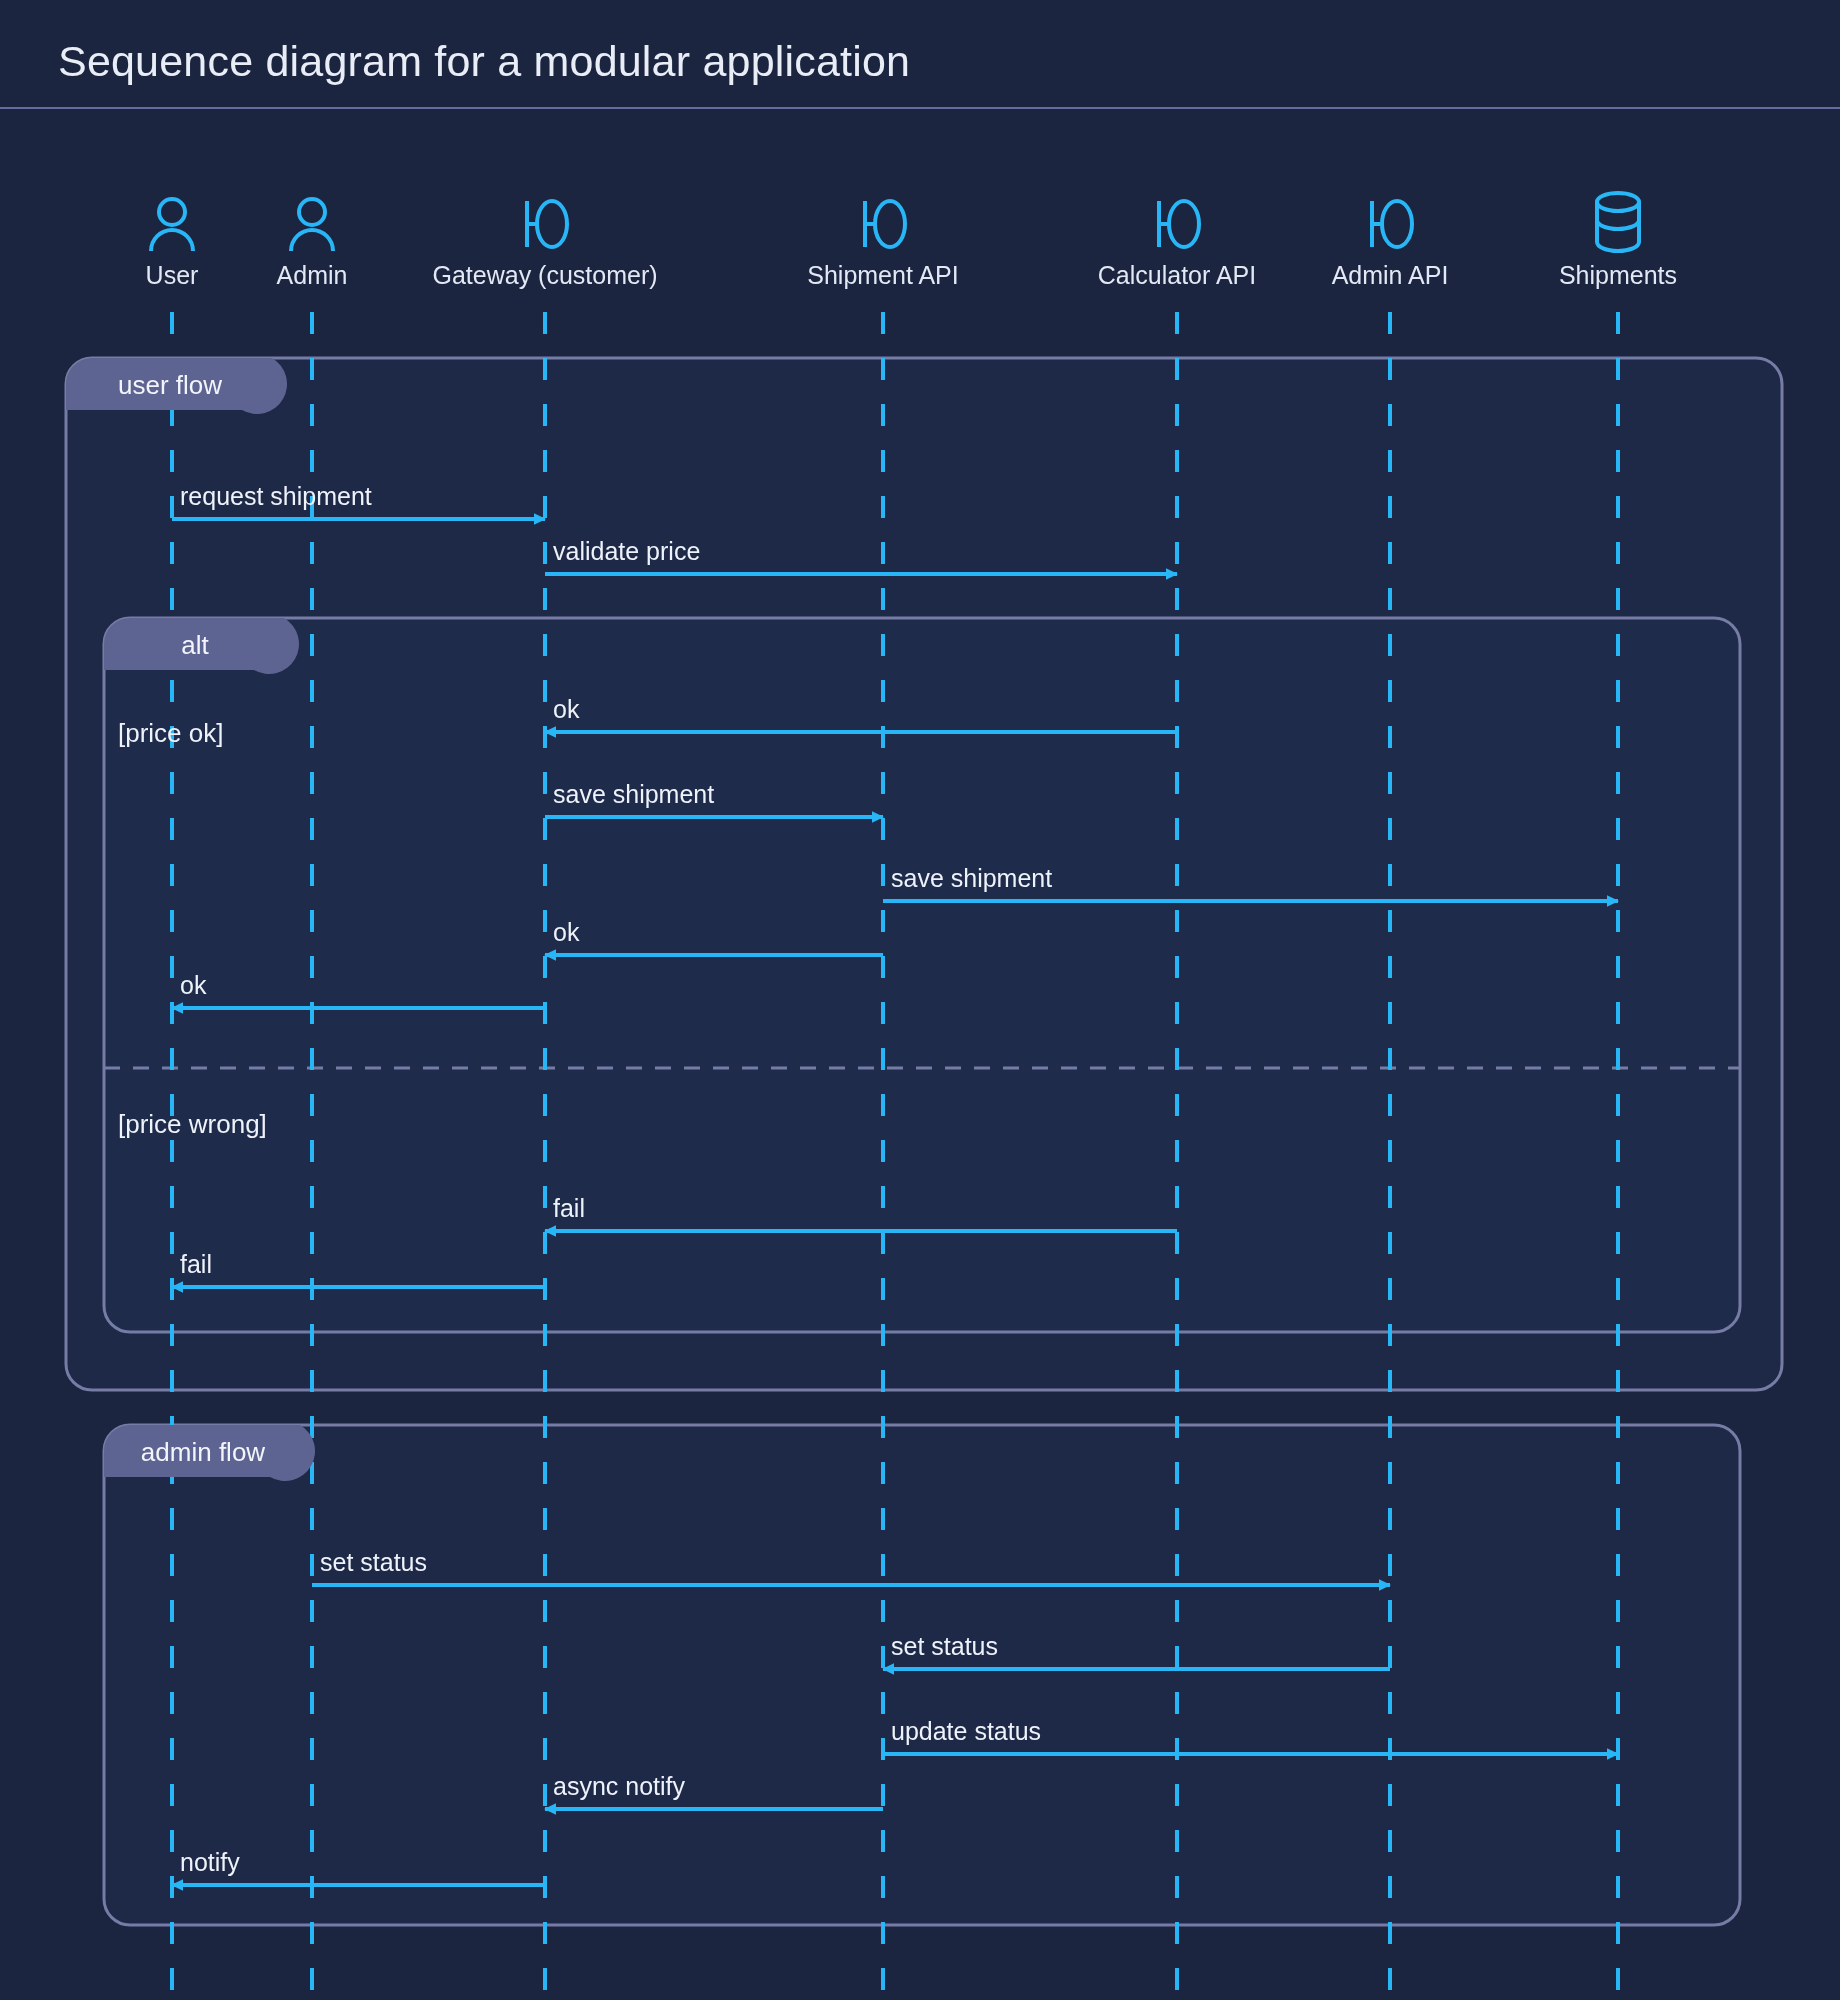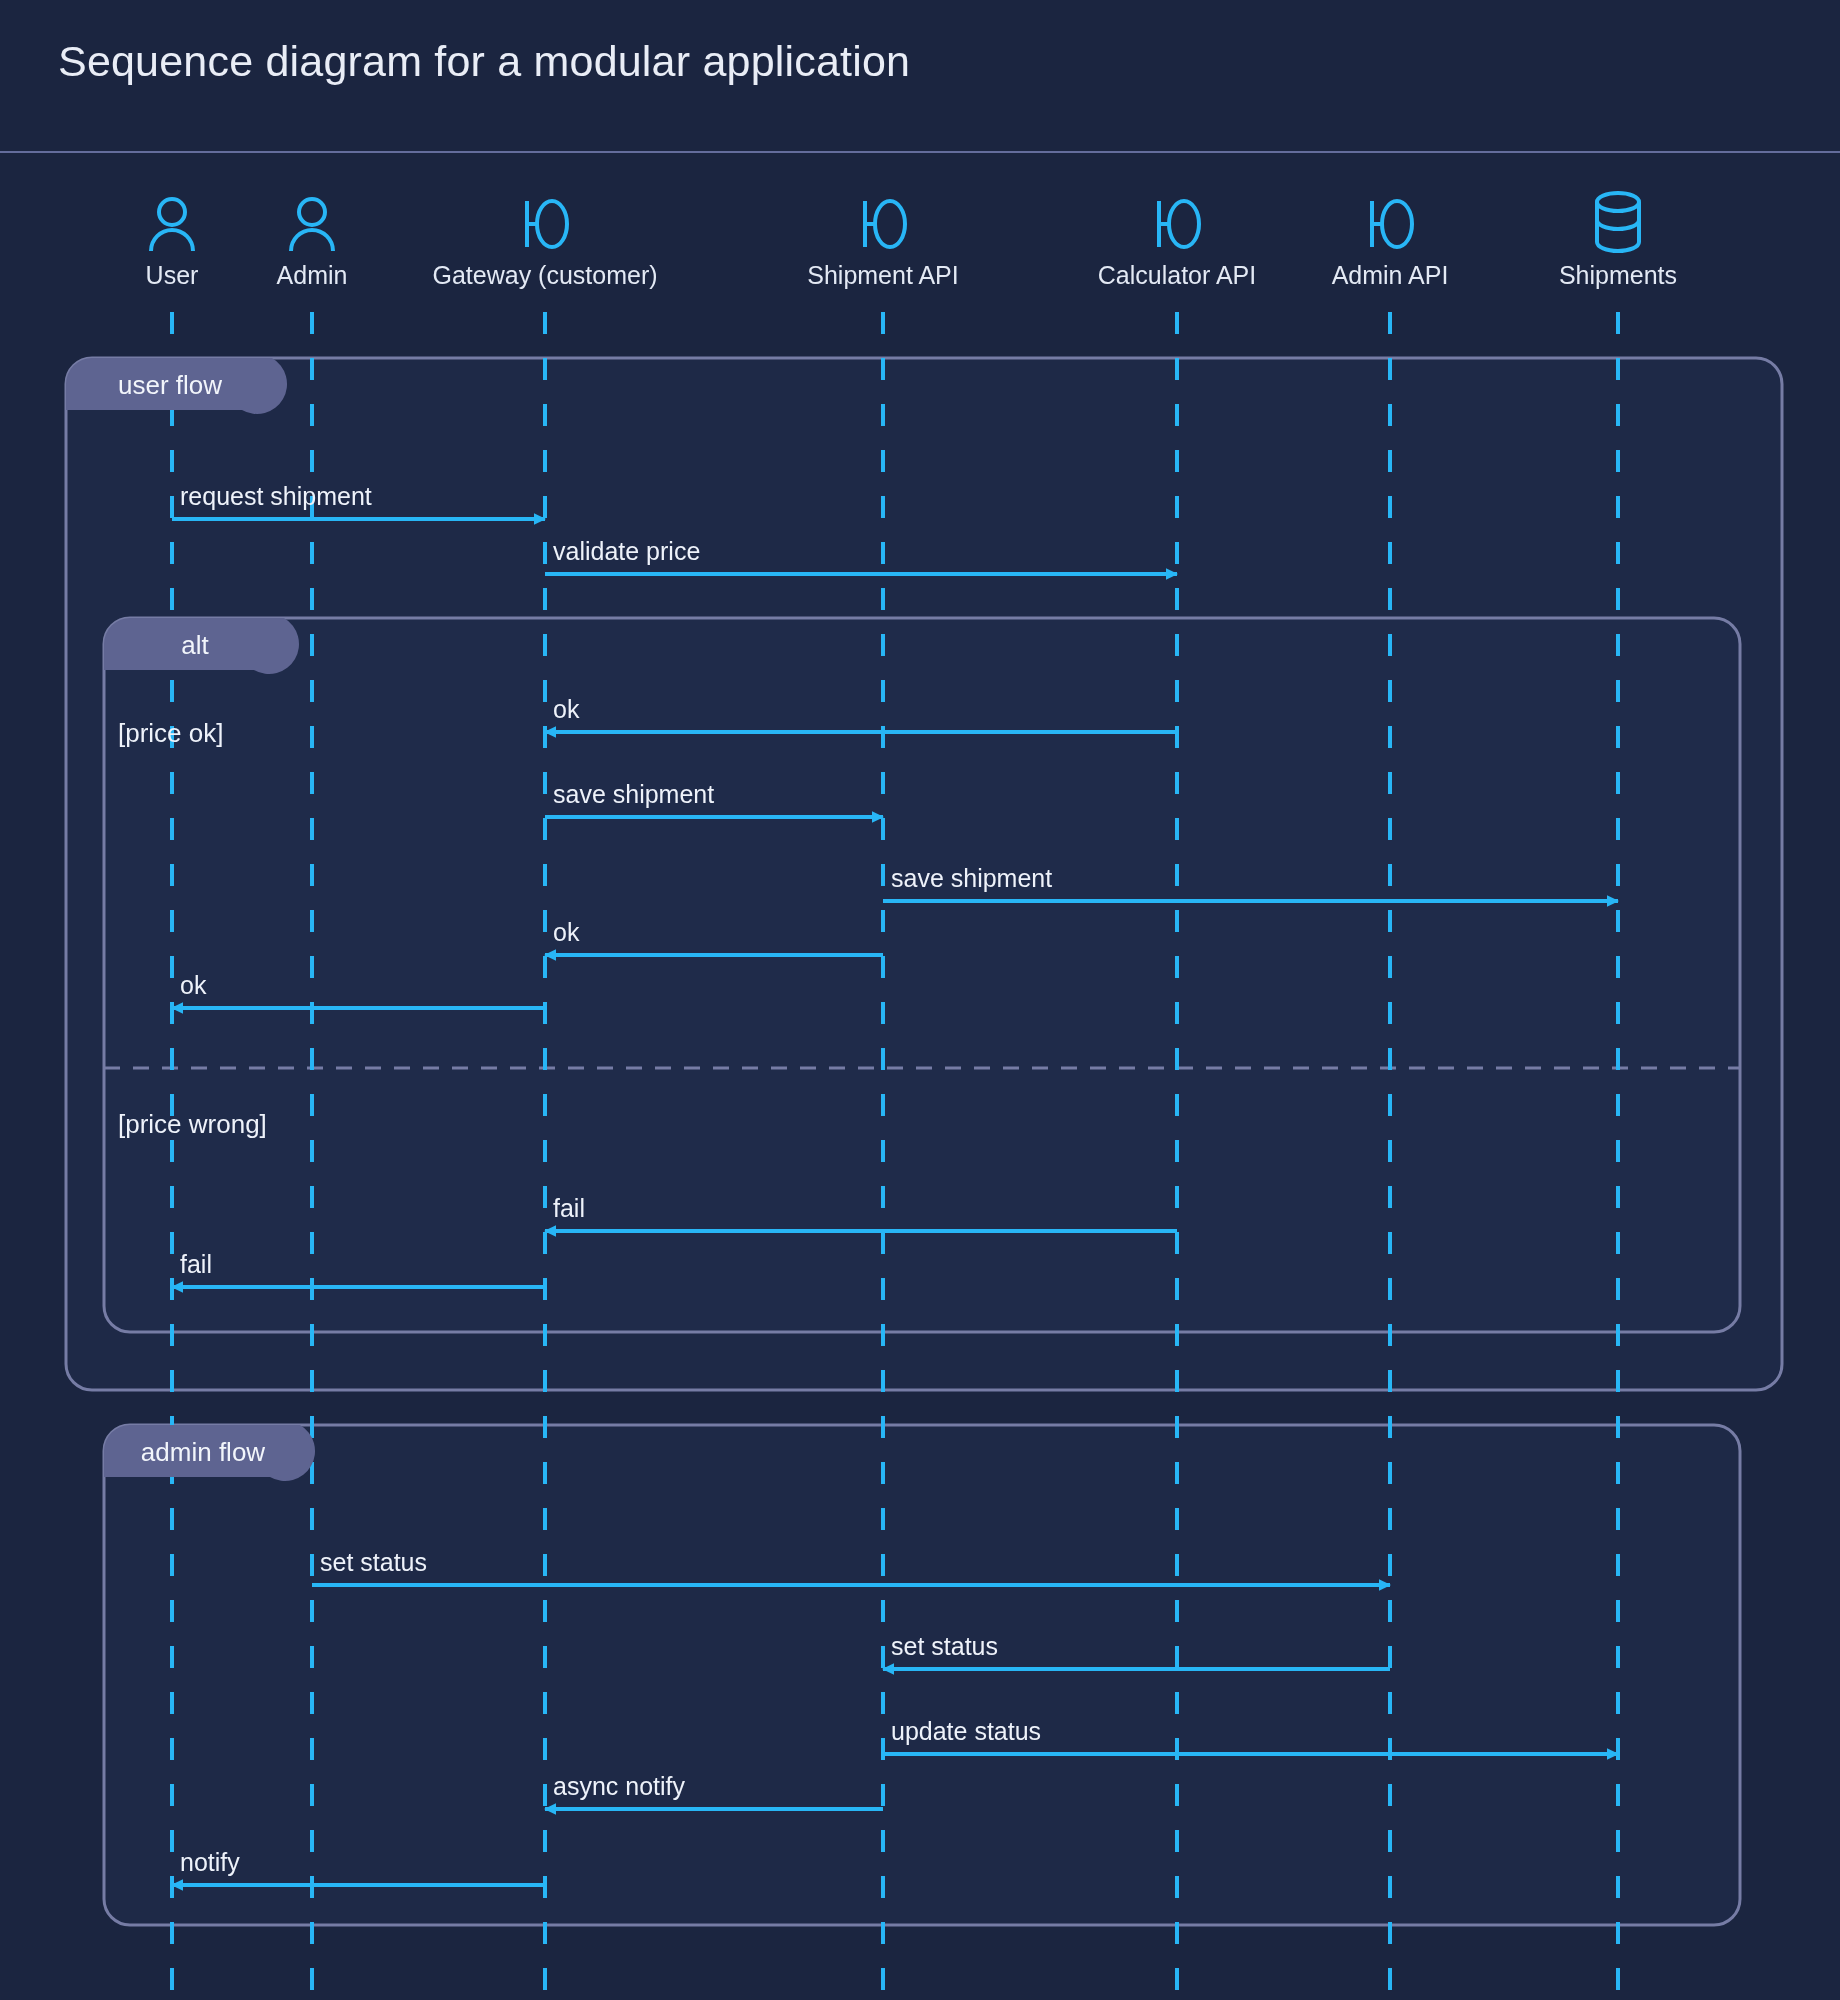--- a/index.html
+++ b/index.html
@@ -17,21 +17,21 @@
   #root {
     position: relative;
     width: 1840px;
     height: 2000px;
     background: #1b2540;
   }
   .title-bar {
     position: absolute;
     left: 0; top: 0;
     width: 1840px;
-    height: 153px;
+    height: 109px;
     box-sizing: border-box;
     border-bottom: 2px solid #646d9c;
   }
   .title-text {
     position: absolute;
     left: 58px;
     top: 37px;
     font-size: 43px;
     font-weight: 400;
     color: #e9edf6;

